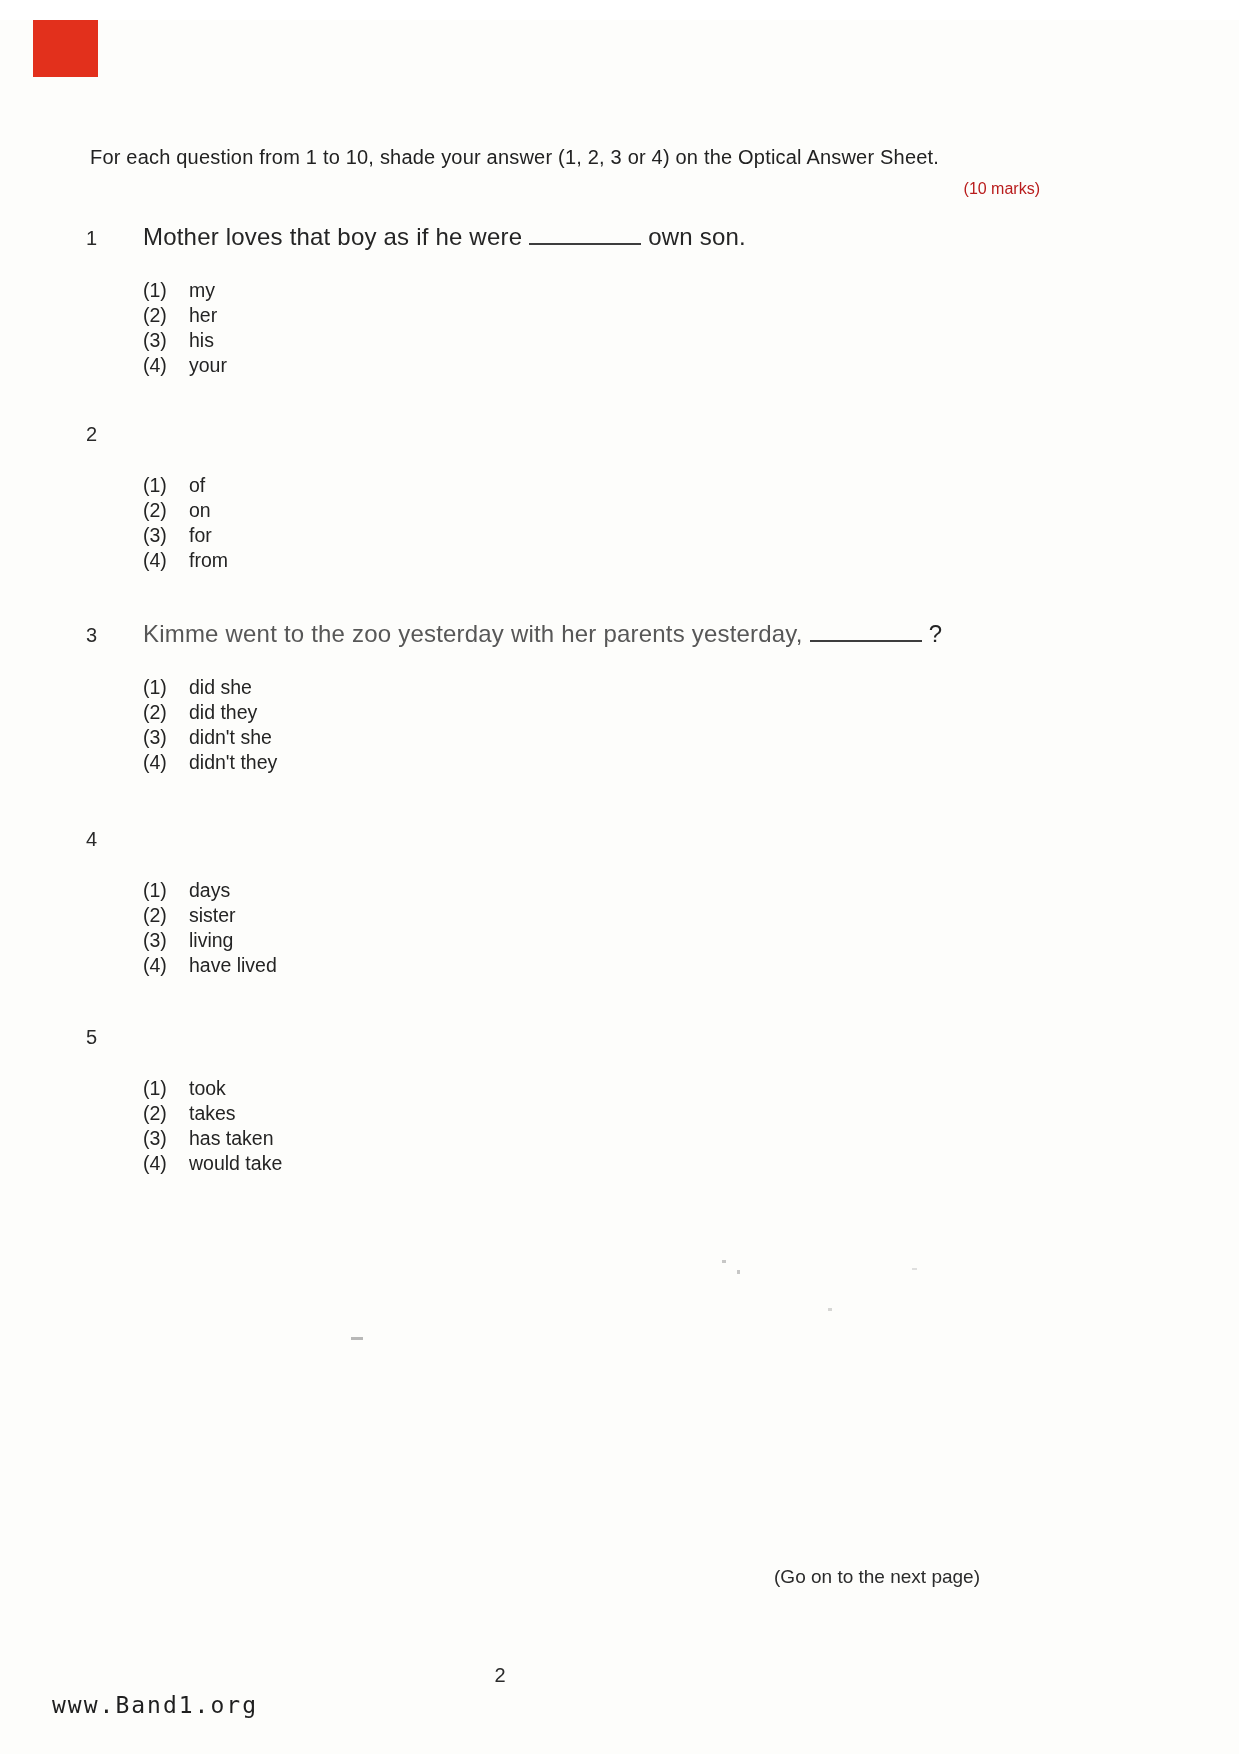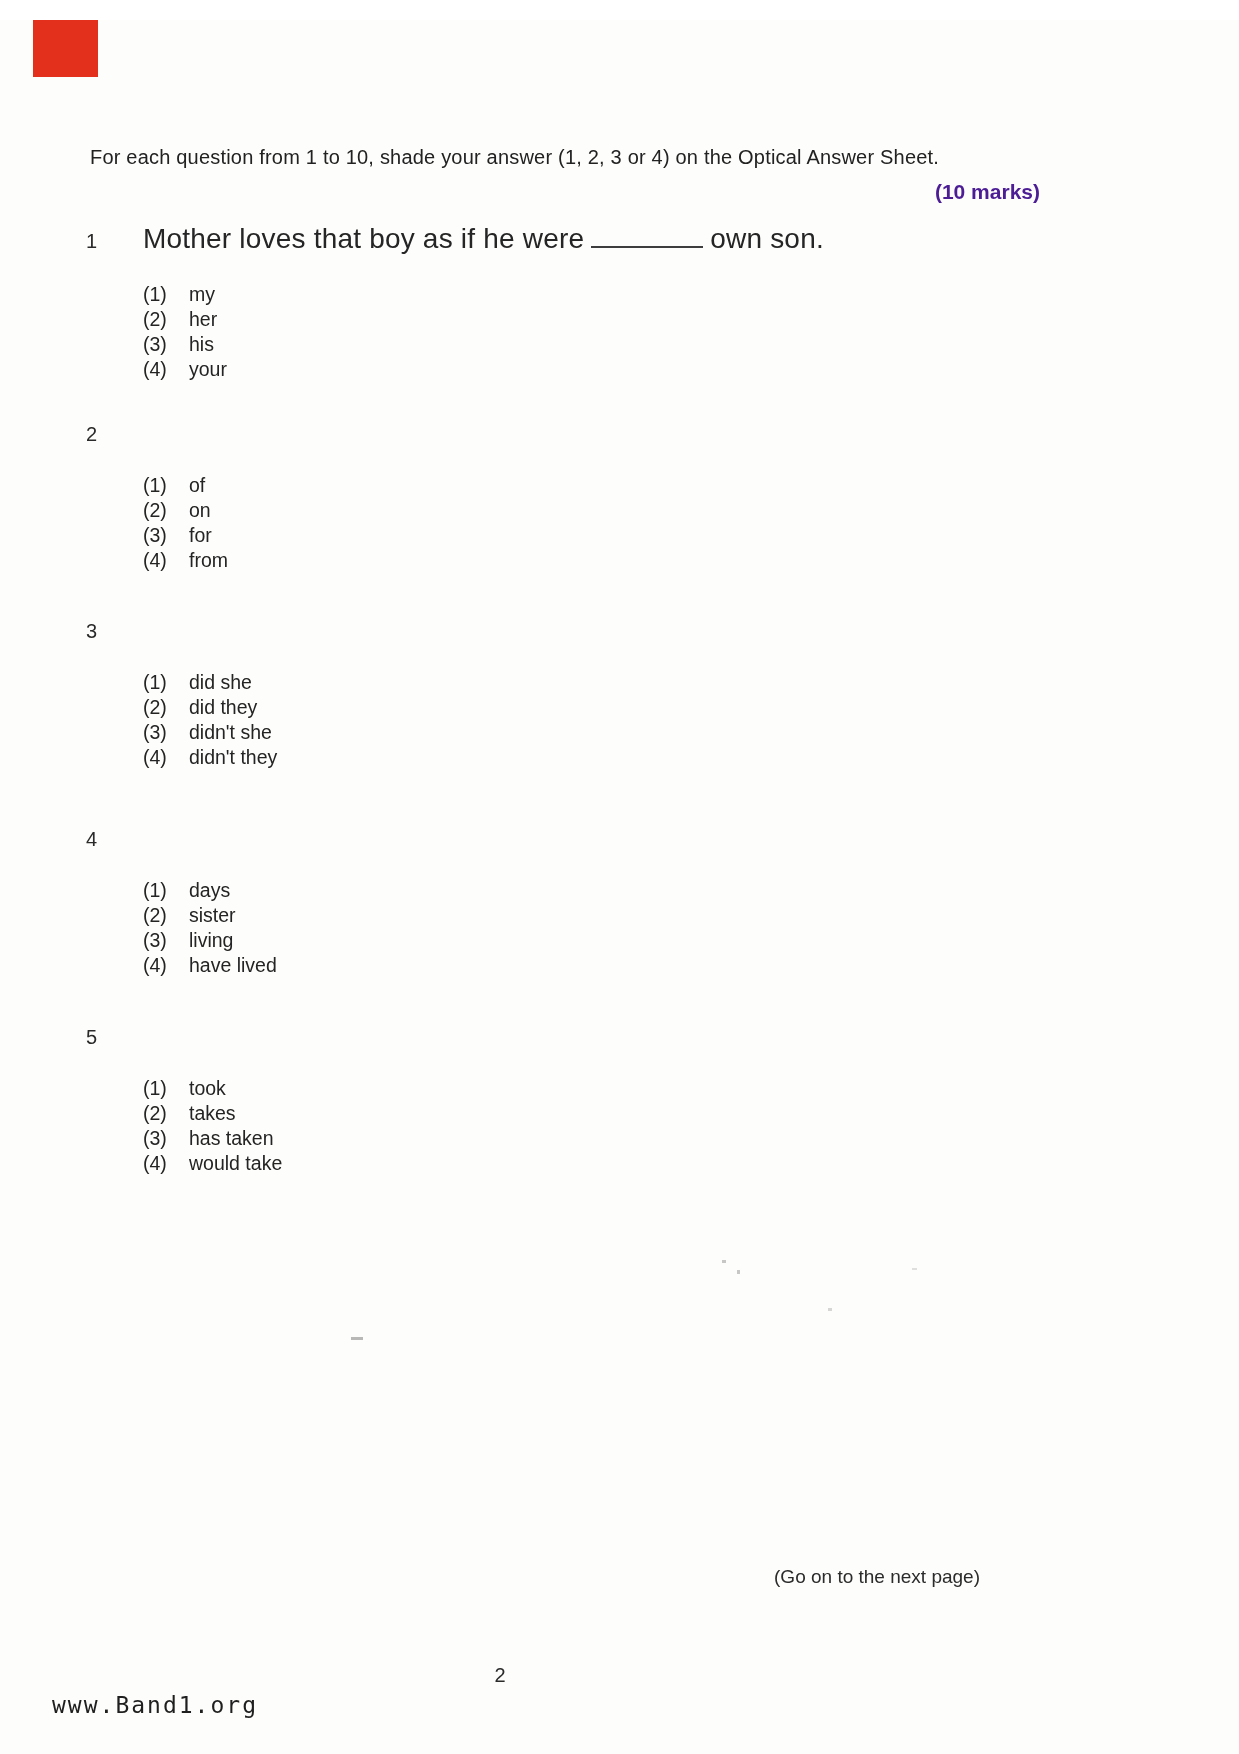--- a/index.html
+++ b/index.html
@@ -16,27 +16,27 @@
     position:absolute; left:33px; top:0; width:65px; height:57px;
     background:#e2301c;
   }
 
   .instruction {
     position:absolute; left:90px; top:126px; width:960px;
     font-size:20px; color:#222; letter-spacing:0.2px;
   }
   .marks {
     position:absolute; left:790px; top:160px; width:250px;
-    text-align:right; font-size:21px; color:#4c1d95;font-weight:bold;
+    text-align:right; font-size:16px; color:#b91c1c;
   }
 
   .question { position:absolute; left:86px; width:1090px; }
   .q-row { display:flex; align-items:baseline; }
   .q-num { width:57px; font-size:20px; color:#2a2a2a; flex:0 0 57px; }
-  .q-text { font-size:28px; color:#252525; letter-spacing:0.2px; }
+  .q-text { font-size:24px; color:#252525; letter-spacing:0.2px; }
   .q-text .seg { white-space:pre-wrap; }
 
   .blank {
     display:inline-block; width:112px; height:5px;
     border-bottom:2px solid #3d3d3d; margin:0 7px;
     vertical-align:baseline;
   }
 
   .options { margin-left:57px; margin-top:27px; }
   .opt { display:flex; line-height:25px; font-size:19.5px; color:#242424; }
@@ -122,20 +122,21 @@
       <div class="opt">
           <span class="opt-label">(4)</span>
           <span class="opt-text">from</span>
         </div>
     </div>
   </div>
 
   <div class="question" style="top:600px;">
     <div class="q-row">
       <span class="q-num">3</span>
+      <span class="q-text"><span class="seg fade-1">Kimme went to the zoo yesterday with her parents yesterday,</span><span class="blank"></span><span class="seg">?</span></span>
     </div>
     <div class="options">
       <div class="opt">
           <span class="opt-label">(1)</span>
           <span class="opt-text">did she</span>
         </div>
       <div class="opt">
           <span class="opt-label">(2)</span>
           <span class="opt-text">did they</span>
         </div>

